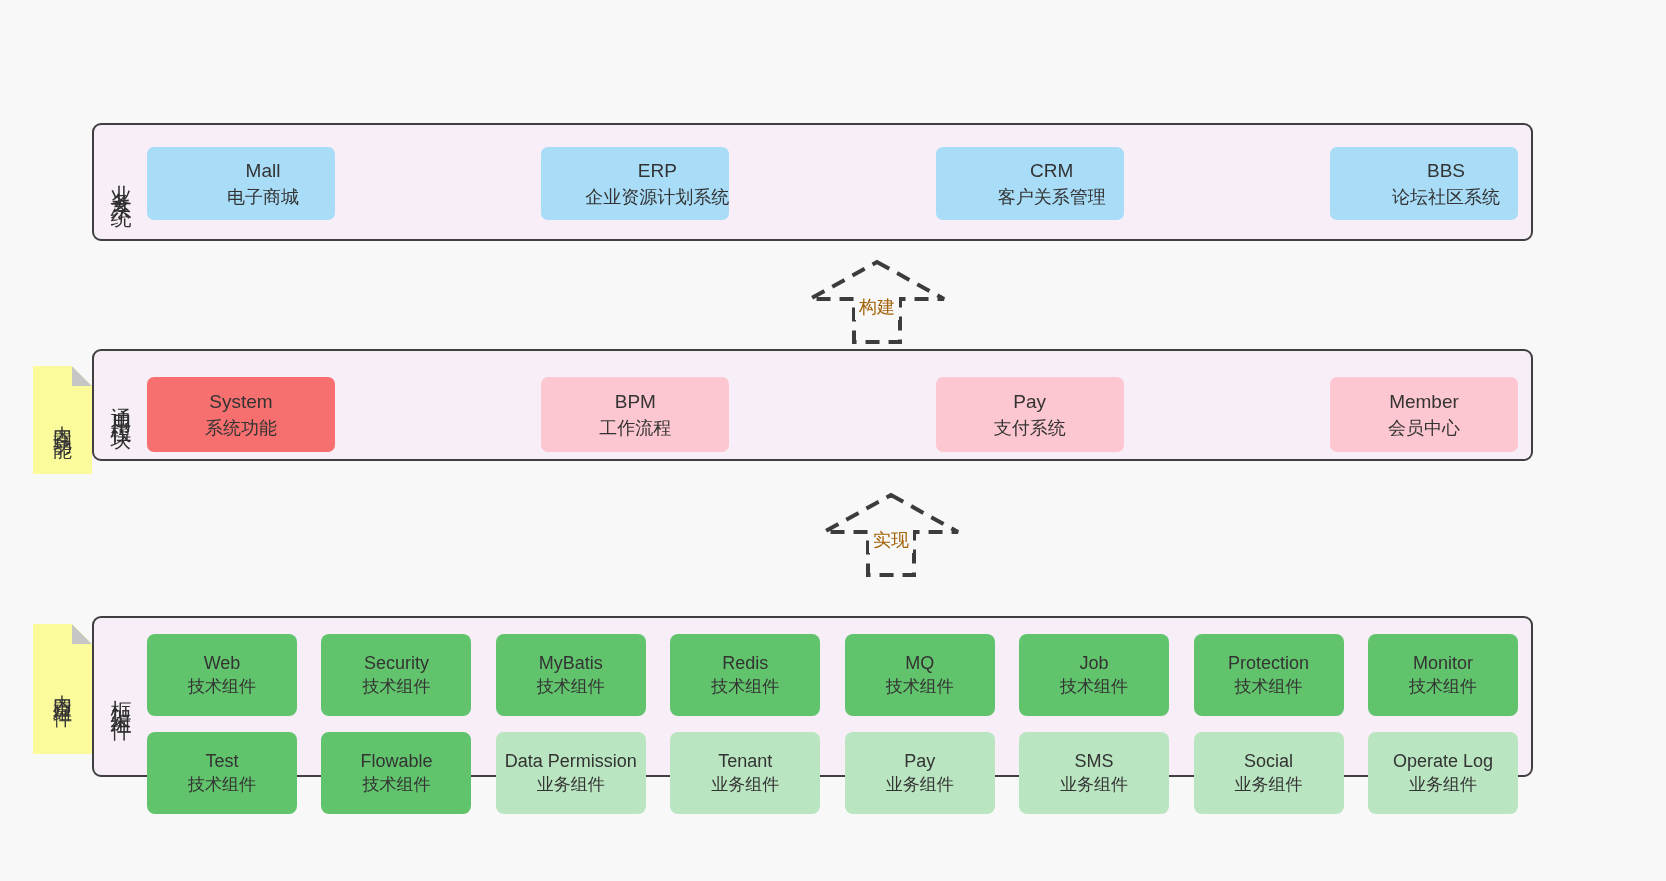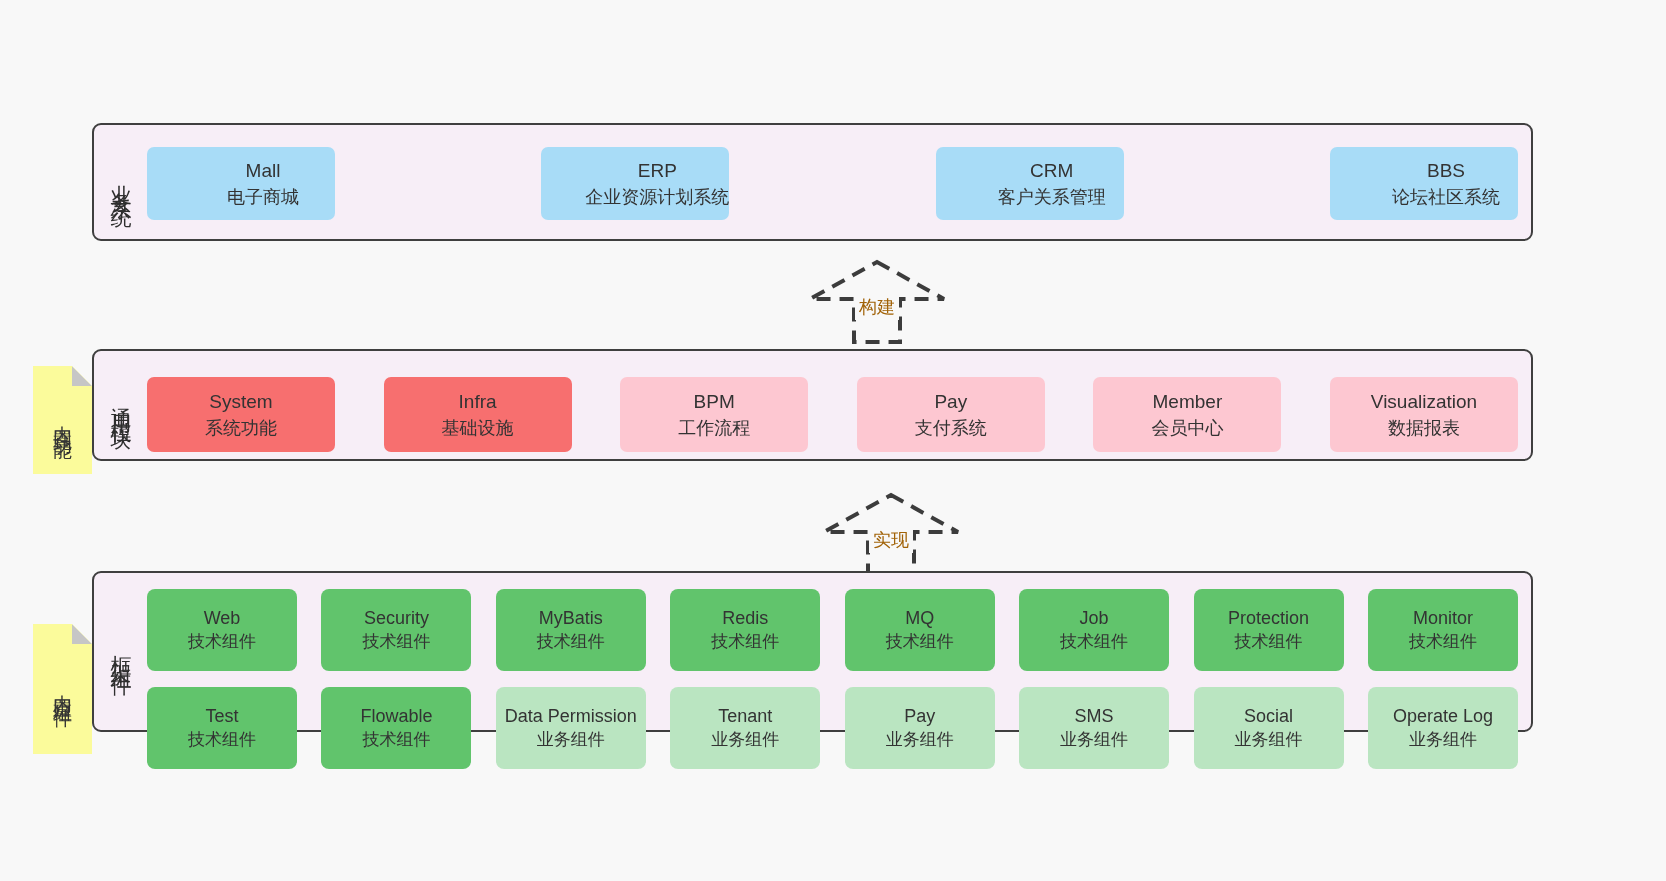--- a/index.html
+++ b/index.html
@@ -8,21 +8,21 @@
 
   .page { position: relative; width: 1666px; height: 881px; background: #f8f8f8; overflow: hidden; }
 
   
   .layer {
     position: absolute; left: 92px; width: 1441px;
     background: #f7eef7; border: 2px solid #3f3f3f; border-radius: 9px;
   }
   .layer-top    { top: 123px; height: 118px; }
   .layer-mid    { top: 349px; height: 112px; }
-  .layer-bottom { top: 571px; height: 161px; }
+  .layer-bottom { top: 616px; height: 161px; }
 
   .vlabel {
     position: absolute; left: 13px; top: 50%; transform: translateY(-50%);
     writing-mode: vertical-rl; text-orientation: upright;
     font-size: 21px; letter-spacing: 7px; color: #2e2e2e; white-space: nowrap;
   }
 
   
   .row { position: absolute; left: 53px; width: 1371px; display: flex; justify-content: space-between; }
   .row-top { top: 22px; }
@@ -120,39 +120,31 @@
     <span class="arrow-label">构建</span>
   </div>
 
   <div class="layer layer-mid">
     <div class="vlabel">通用模块</div>
     <div class="row row-mid">
       <div class="box box-mid b-red">
         <span class="en">System</span>
         <span class="zh">系统功能</span>
       </div>
-      <div class="box box-mid b-red">
-        <span class="en">Infra</span>
-        <span class="zh">基础设施</span>
-      </div>
       <div class="box box-mid b-pink">
         <span class="en">BPM</span>
         <span class="zh">工作流程</span>
       </div>
       <div class="box box-mid b-pink">
         <span class="en">Pay</span>
         <span class="zh">支付系统</span>
       </div>
       <div class="box box-mid b-pink">
         <span class="en">Member</span>
         <span class="zh">会员中心</span>
-      </div>
-      <div class="box box-mid b-pink">
-        <span class="en">Visualization</span>
-        <span class="zh">数据报表</span>
       </div>
     </div>
   </div>
 
   <div class="arrow arrow-2">
     <svg width="140" height="86" viewBox="0 0 140 86">
       <path d="M70 3 L137 40 L93 40 L93 83 L47 83 L47 40 L3 40 Z" fill="none" stroke="#3c3c3c" stroke-width="4" stroke-dasharray="14 9"></path>
     </svg>
     <span class="arrow-label">实现</span>
   </div>

